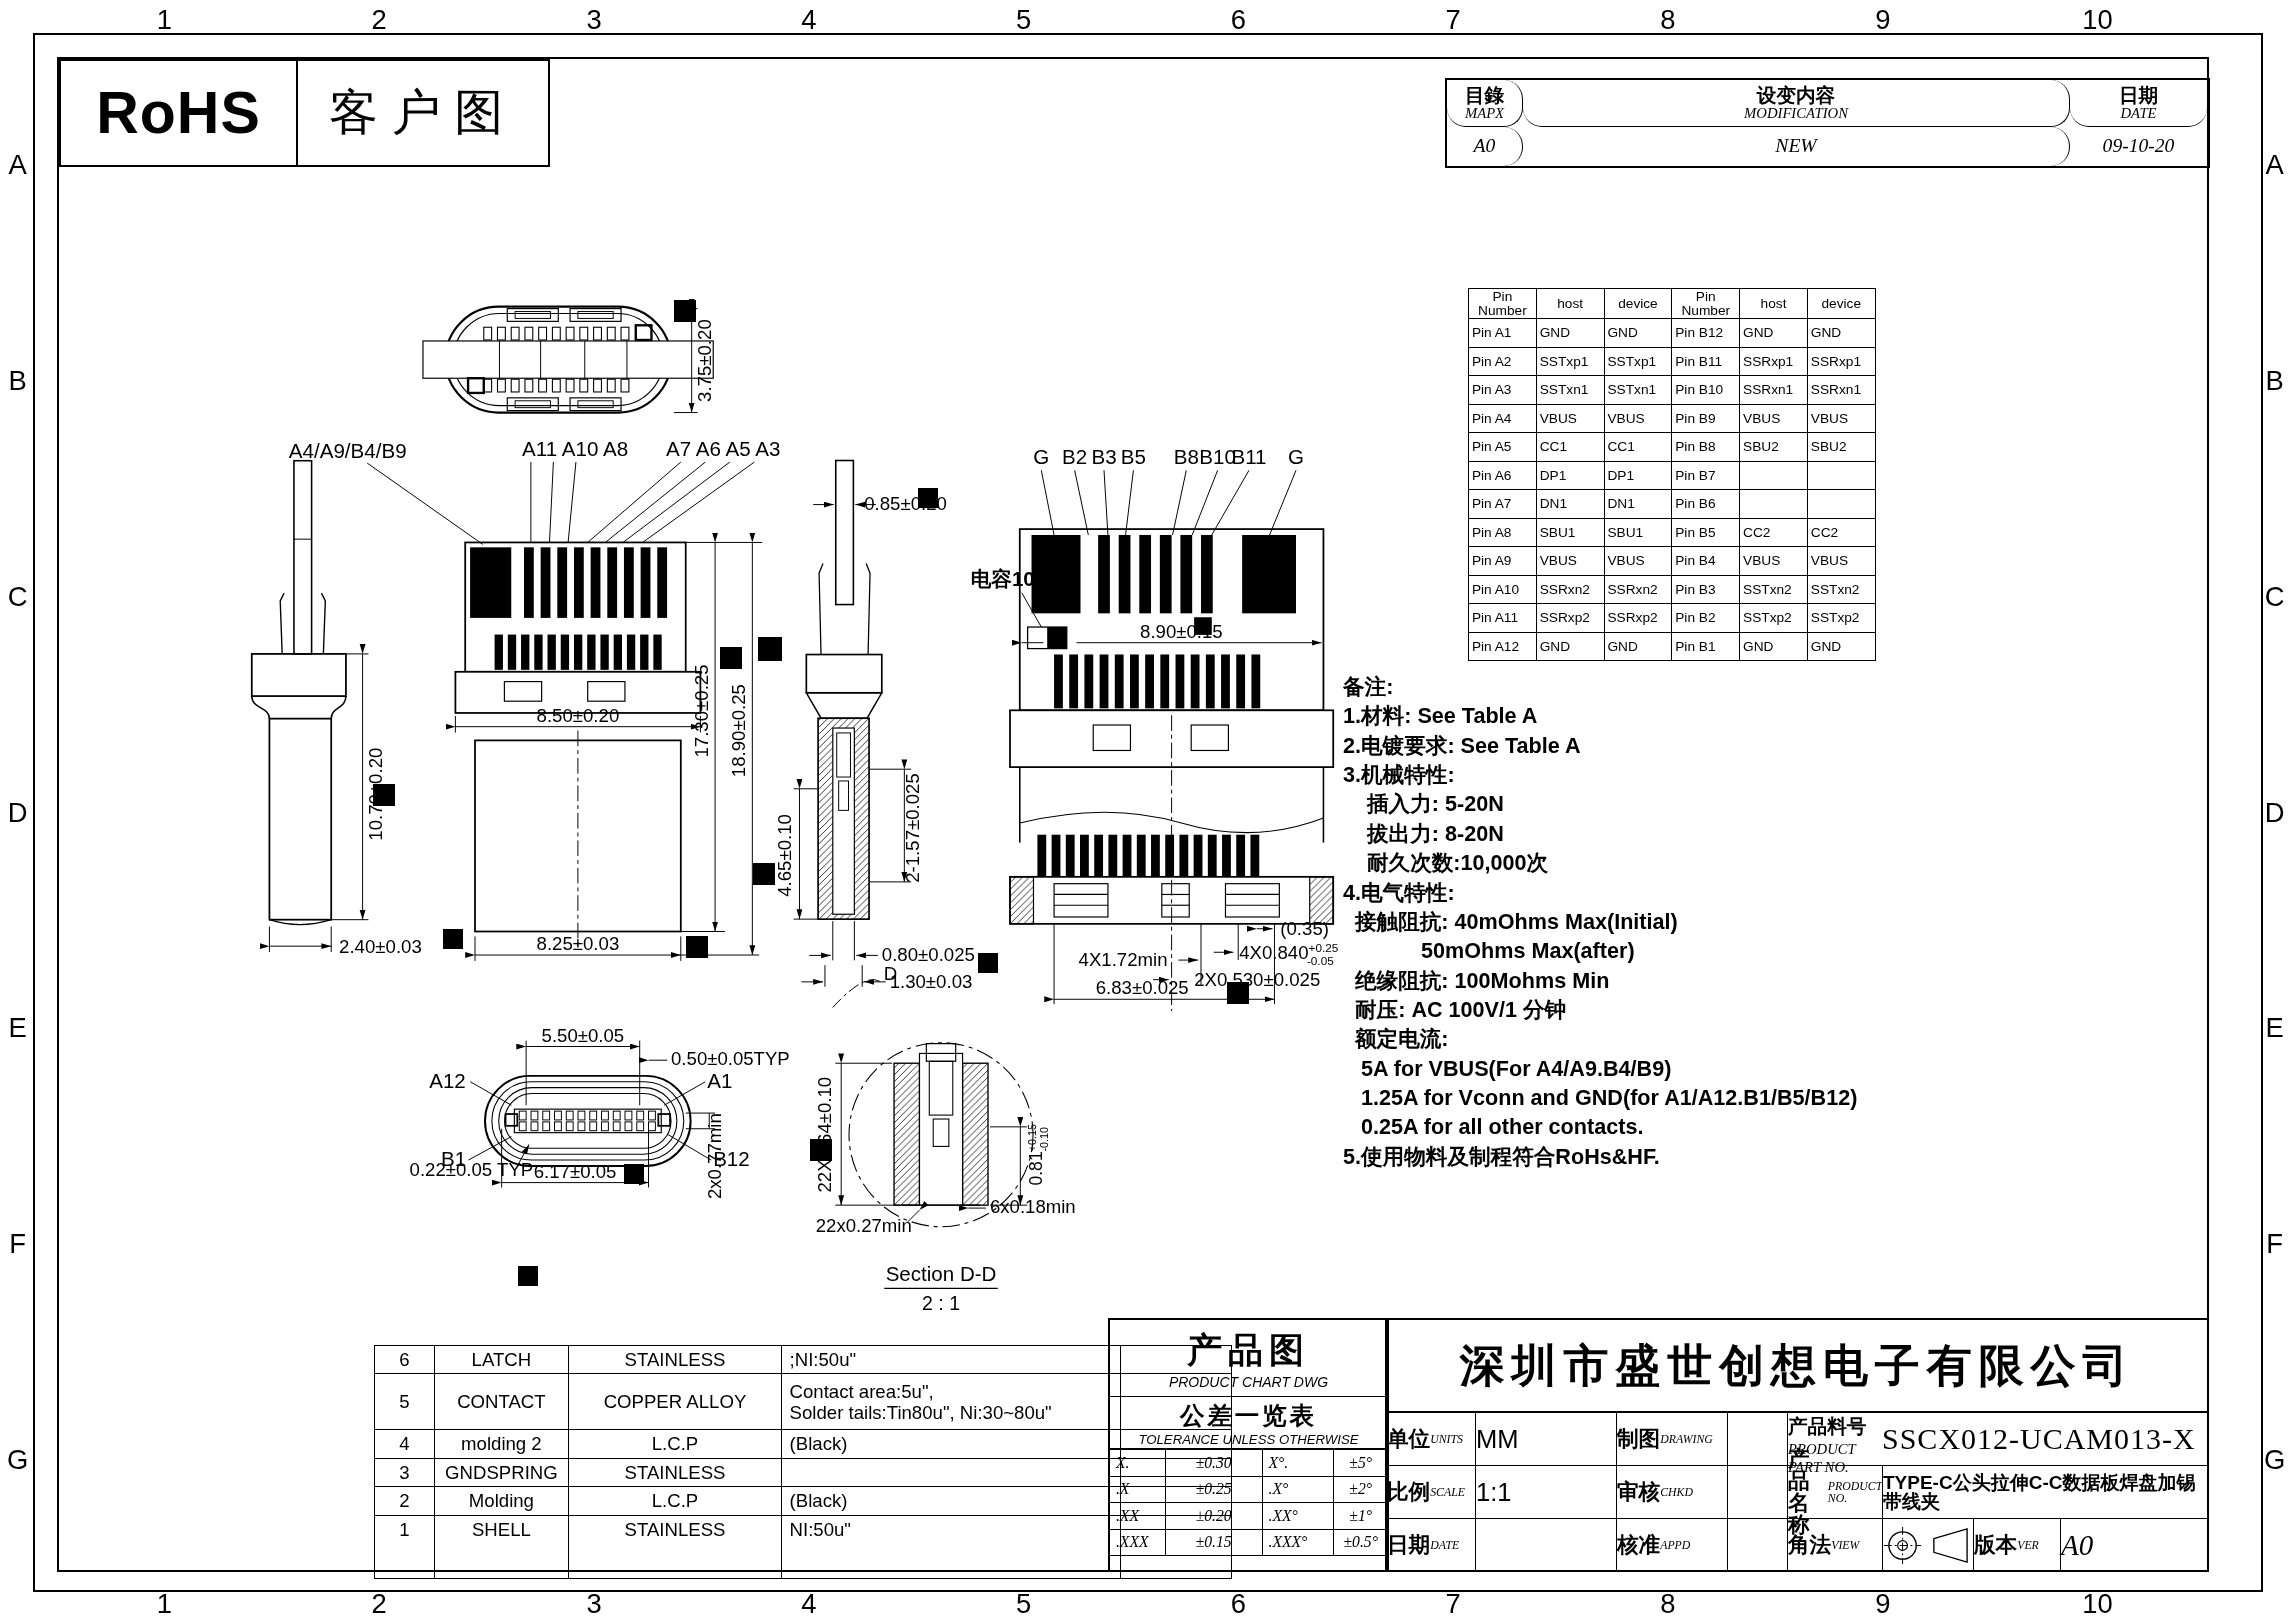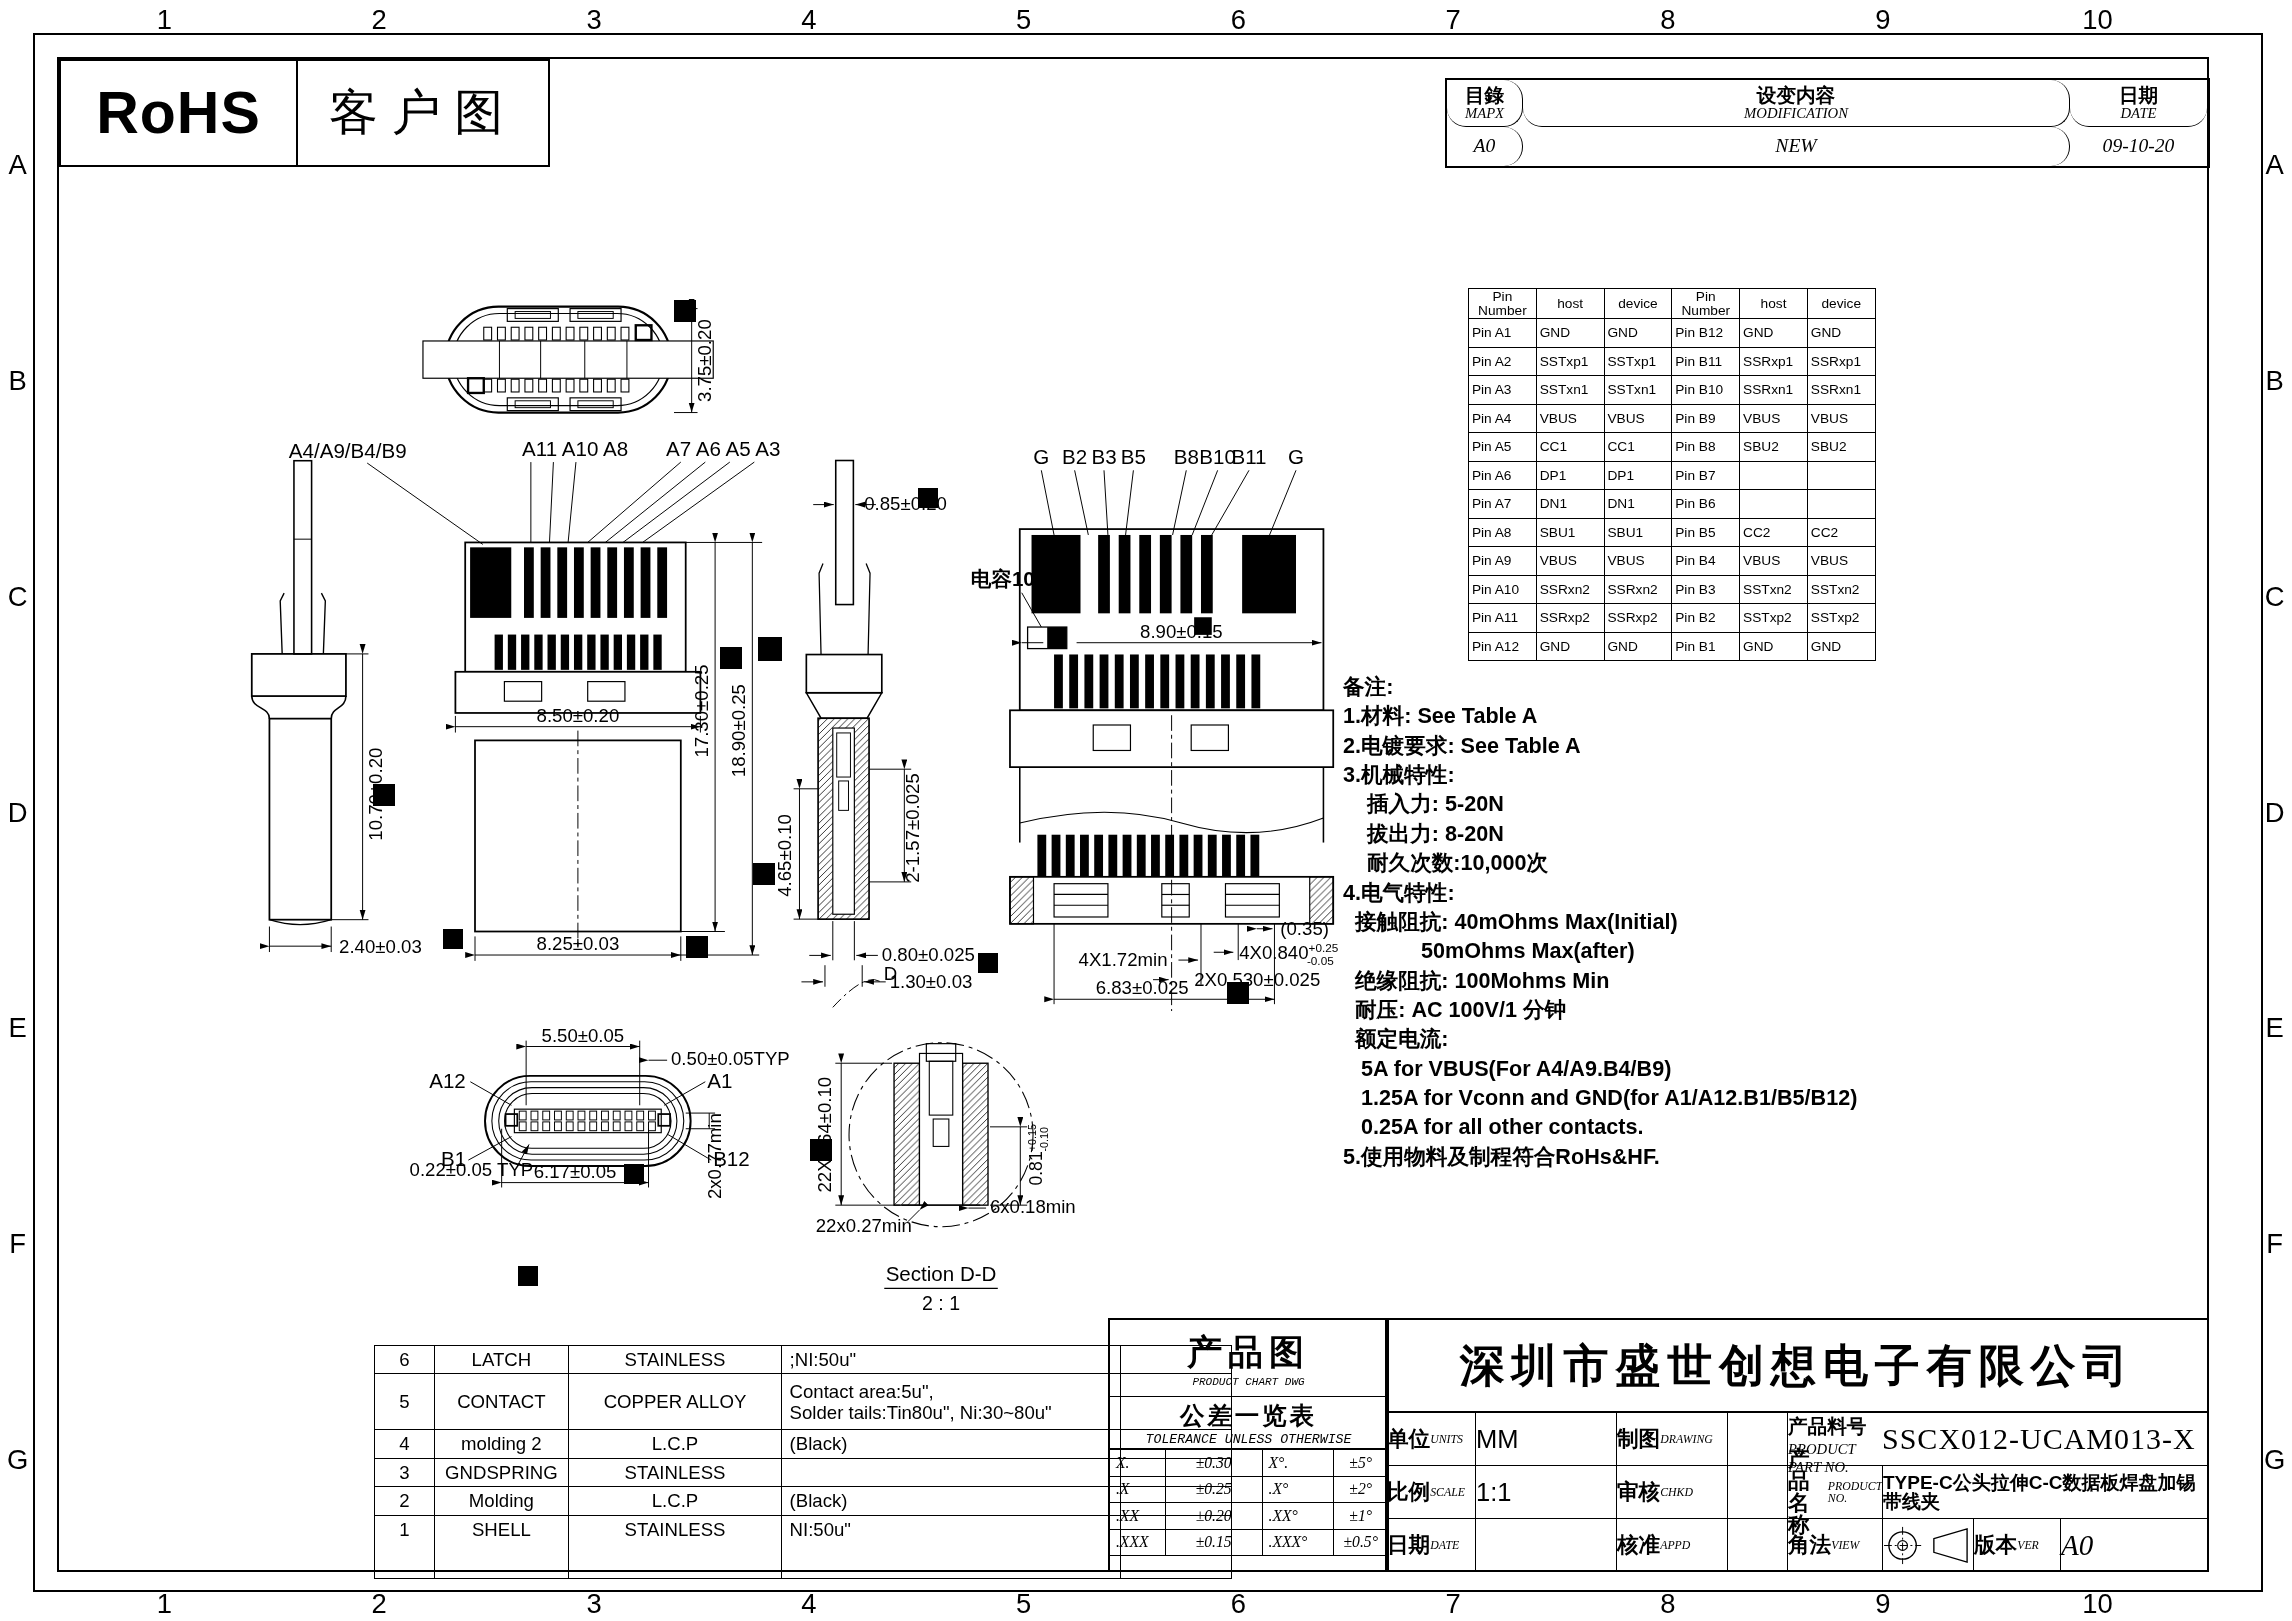--- a/index.html
+++ b/index.html
@@ -50,25 +50,25 @@
   .mattable td:nth-child(5){width:94px;}
   .mattable tr:nth-child(1) td{height:27.4px;}
   .mattable tr:nth-child(2) td{height:55px;}
   .mattable tr:nth-child(3) td,.mattable tr:nth-child(4) td,.mattable tr:nth-child(5) td{height:27.4px;}
   .mattable tr:nth-child(6) td{height:59px;vertical-align:top;padding-top:3.9px;}
   
   .pcblock{position:absolute;left:1108px;top:1318px;width:277px;height:250px;border:2px solid #000;}
   .pcblock .pc-head{height:76px;border-bottom:1.8px solid #000;display:flex;flex-direction:column;
     align-items:center;justify-content:center;}
   .pc-head .t1{font-size:35px;font-weight:bold;letter-spacing:5.9px;}
-  .pc-head .t2{font-size:11px;font-style:italic;font-family:Liberation Mono, monospace;}
+  .pc-head .t2{font-size:14px;font-style:italic;font-family:Liberation Sans, sans-serif;}
   .pcblock .tol-head{height:51px;border-bottom:1.8px solid #000;display:flex;flex-direction:column;
     align-items:center;justify-content:center;}
   .tol-head .t1{font-size:24.5px;font-weight:bold;letter-spacing:2.9px;}
-  .tol-head .t2{font-size:13.2px;font-style:italic;font-family:Liberation Mono, monospace;}
+  .tol-head .t2{font-size:13.2px;font-style:italic;font-family:Liberation Sans, sans-serif;}
   .toltable{width:100%;}
   .toltable td{border:1.2px solid #000;font-size:15.7px;height:25.5px;padding:0 5.9px;font-style:italic;
     font-family:"Liberation Serif",serif;}
   .toltable td:nth-child(1){width:43px;} .toltable td:nth-child(2){width:84px;text-align:center;}
   .toltable td:nth-child(3){width:59px;} .toltable td:nth-child(4){text-align:center;}
   .toltable tr td:first-child{border-left:none;} .toltable tr td:last-child{border-right:none;}
   
   .tblock{position:absolute;left:1385px;top:1318px;width:820px;height:250px;border:2px solid #000;border-right:none;}
   .tb-company{height:91px;border-bottom:2px solid #000;display:flex;align-items:center;justify-content:center;
     font-size:45px;font-weight:bold;letter-spacing:6.9px;}

